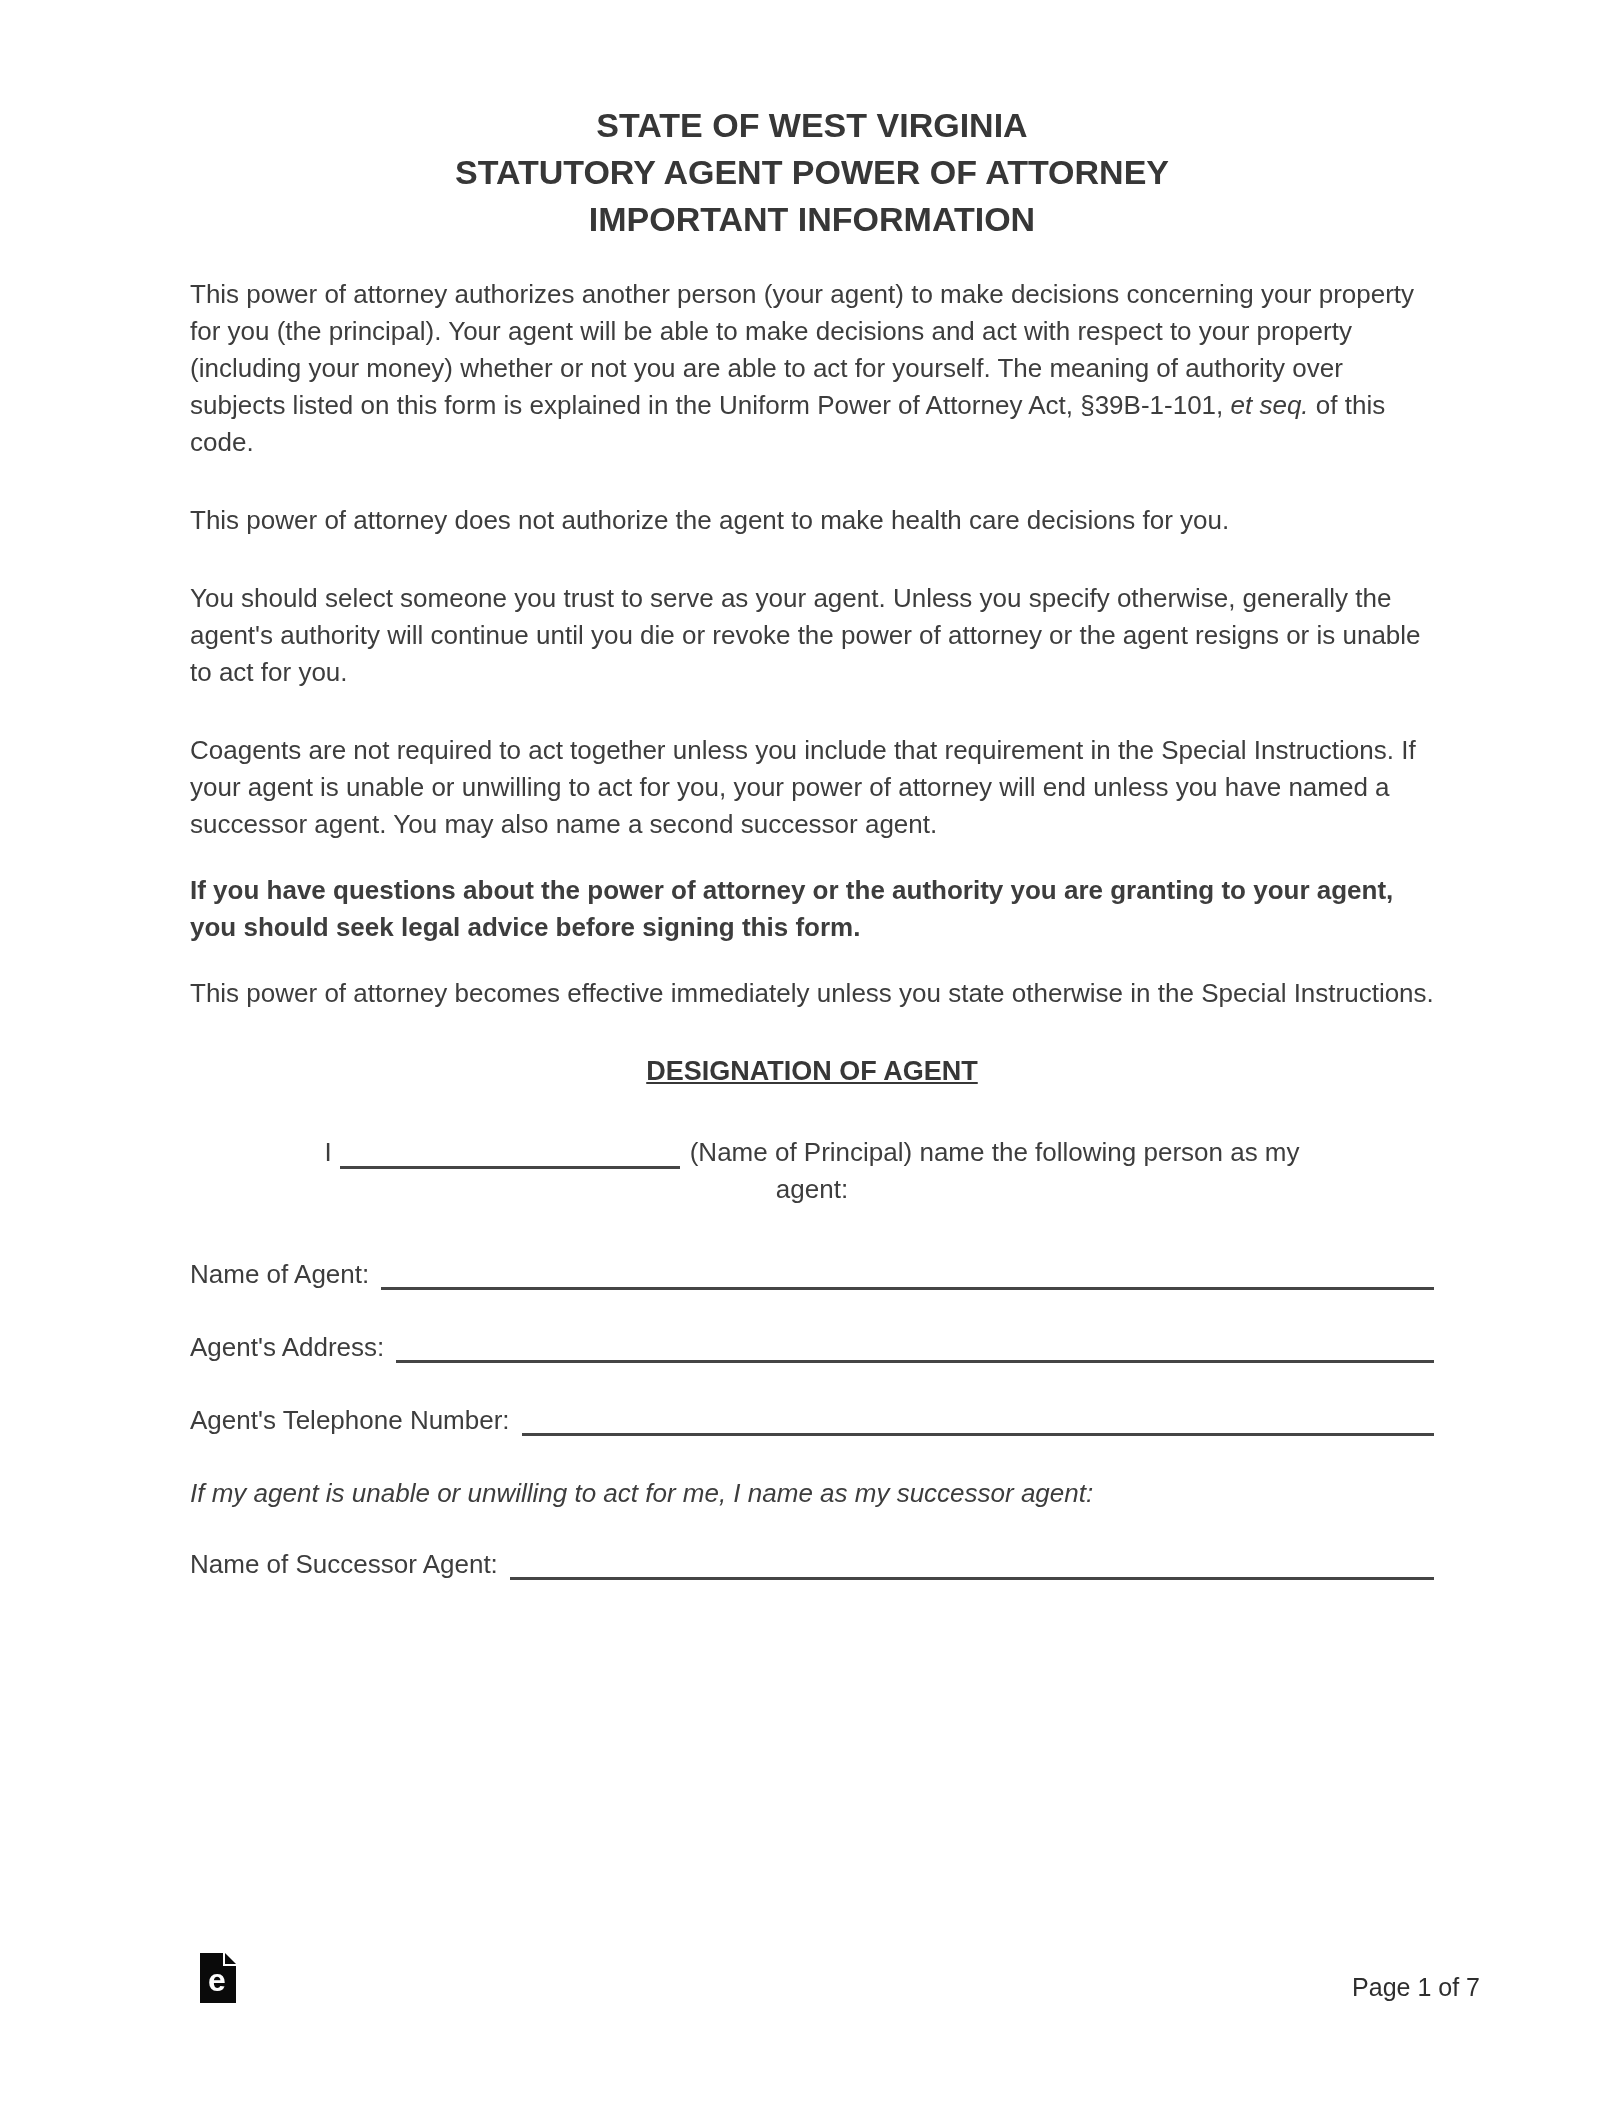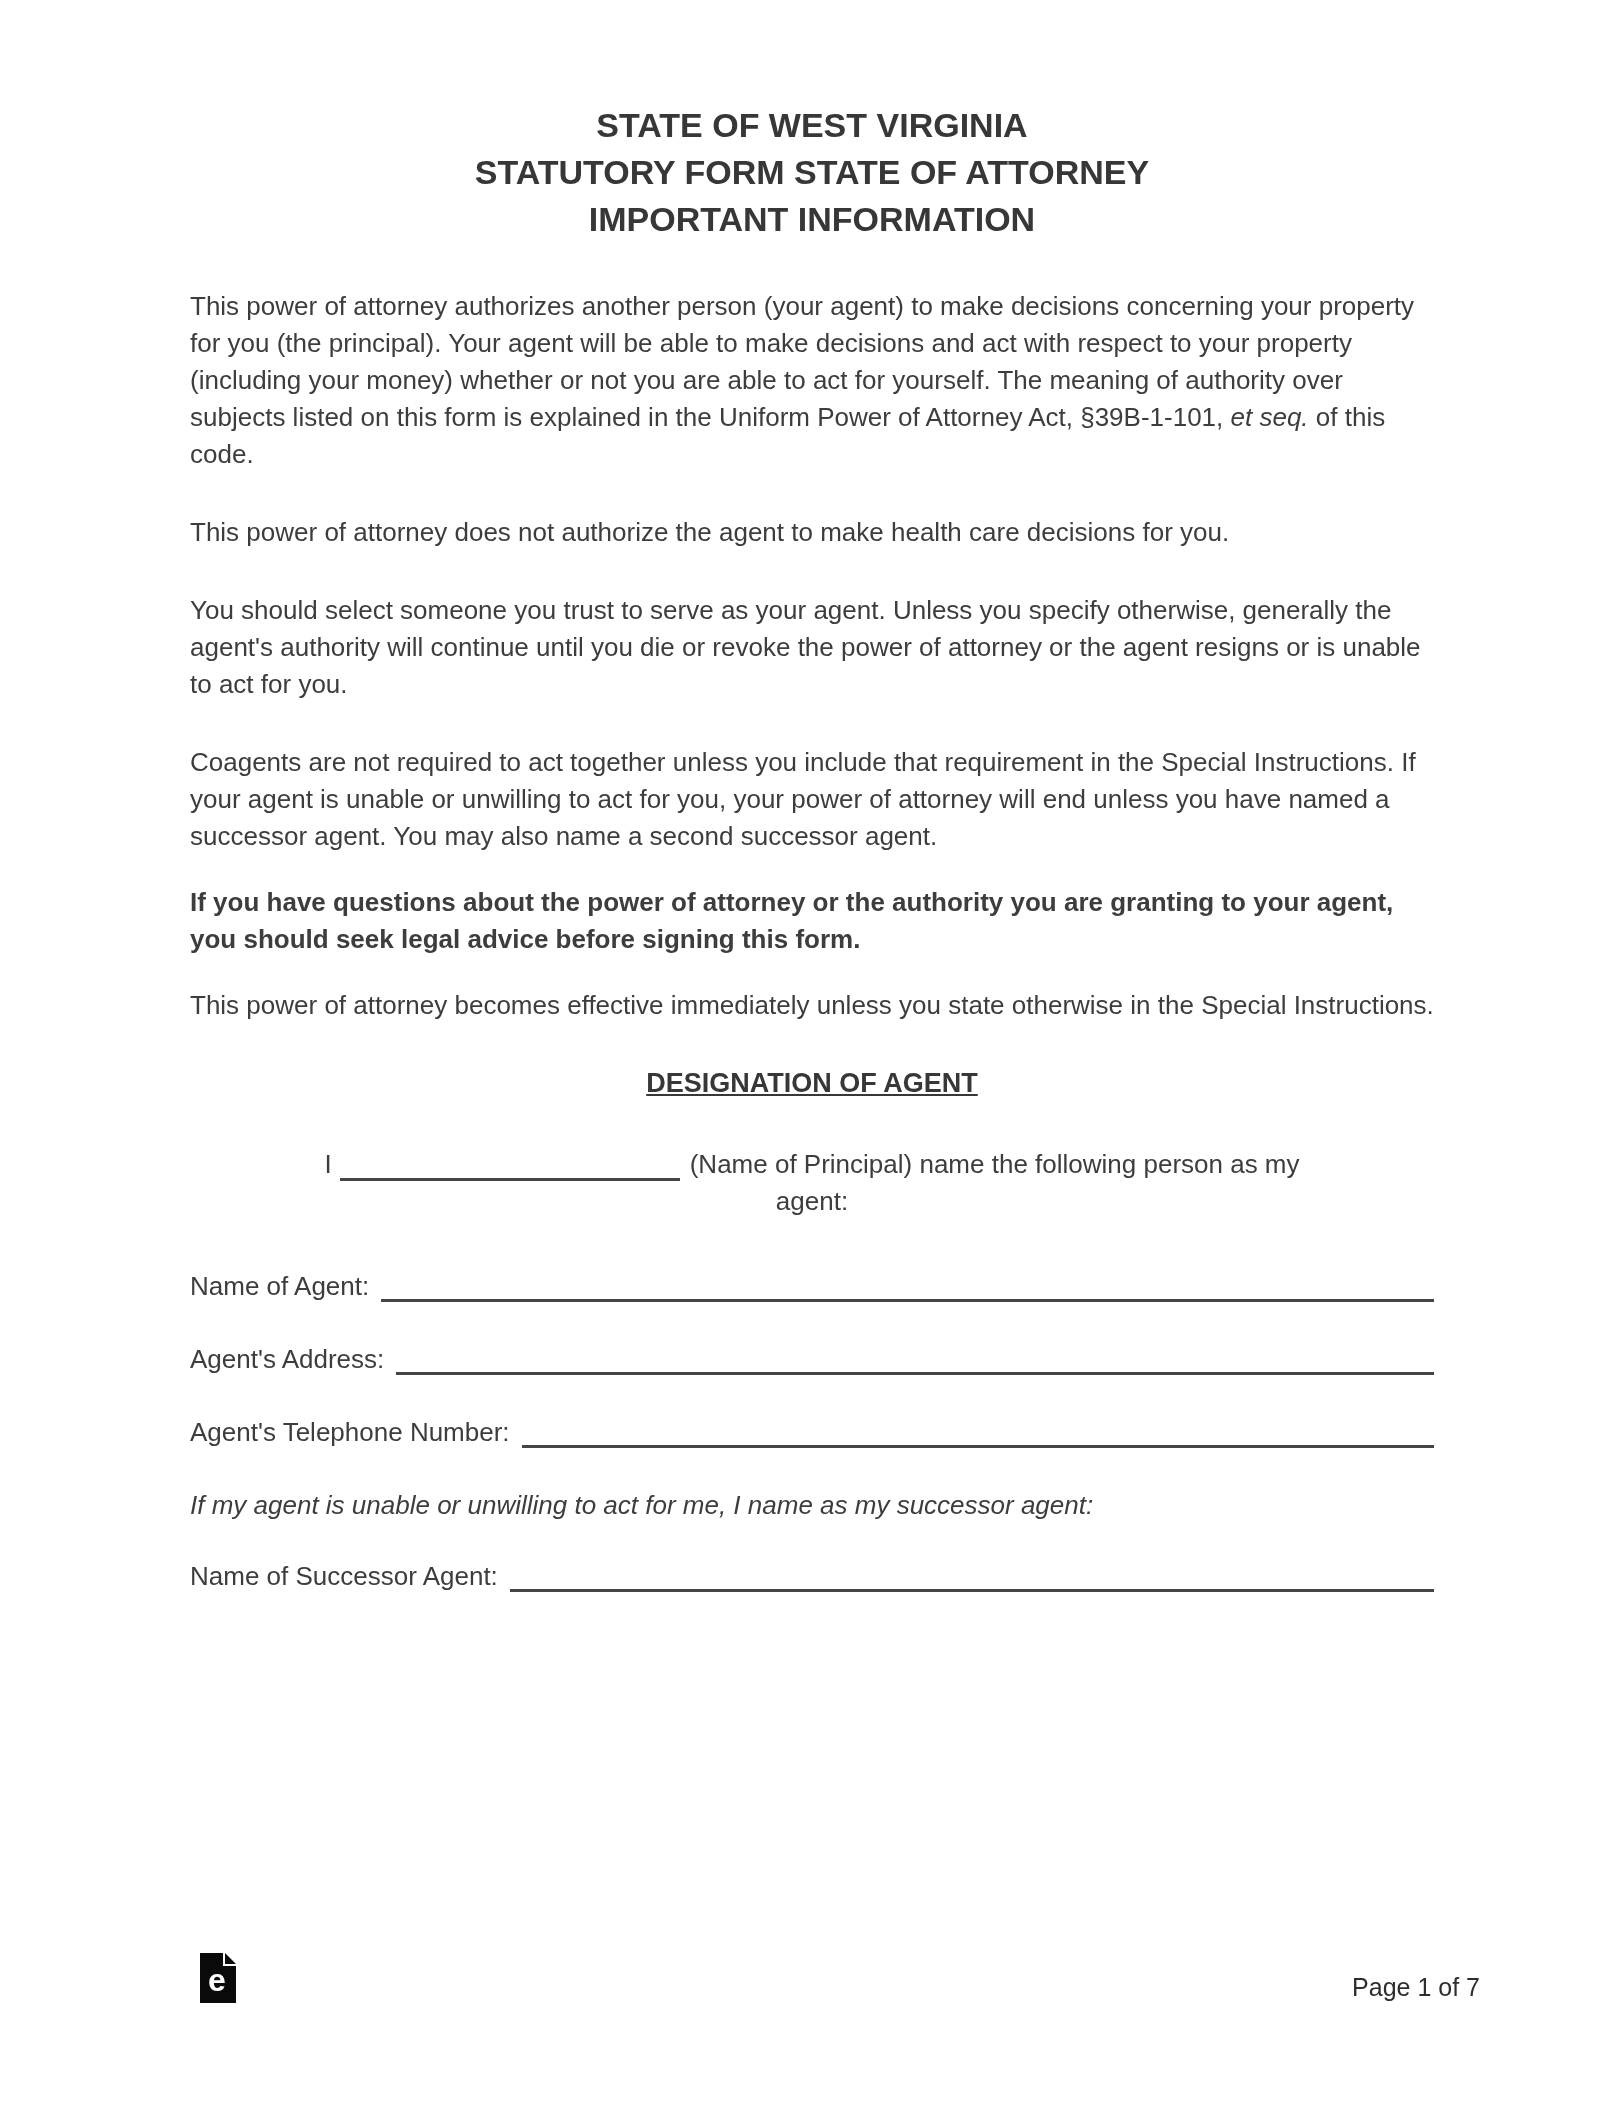--- a/index.html
+++ b/index.html
@@ -18,21 +18,21 @@
     color: #3d3d3d;
     font-size: 26px;
     line-height: 37px;
   }
   .doc-title {
     text-align: center;
     font-weight: bold;
     font-size: 34px;
     line-height: 47px;
     color: #373737;
-    margin: 0 0 45px 0;
+    margin: 0 0 33px 0;
   }
   p.para {
     margin: 8px 0 41px 0;
   }
   p.para.mb-sm {
     margin-bottom: 29px;
   }
   .bold-para {
     font-weight: bold;
   }
@@ -99,21 +99,21 @@
     font-style: italic;
   }
 </style>
 </head>
 <body>
 
 <div class="page">
 
   <div class="doc-title">
     <div>STATE OF WEST VIRGINIA</div>
-    <div>STATUTORY FORM STATE OF ATTORNEY</div>
+    <div>STATUTORY AGENT POWER OF ATTORNEY</div>
     <div>IMPORTANT INFORMATION</div>
   </div>
 
   <p class="para"><span>This power of attorney authorizes another person (your agent) to make decisions concerning your property for you (the principal). Your agent will be able to make decisions and act with respect to your property (including your money) whether or not you are able to act for yourself. The meaning of authority over subjects listed on this form is explained in the Uniform Power of Attorney Act, §39B-1-101, </span><i class="legal-cite">et seq.</i><span> of this code.</span></p>
 
   <p class="para">This power of attorney does not authorize the agent to make health care decisions for you.</p>
 
   <p class="para">You should select someone you trust to serve as your agent. Unless you specify otherwise, generally the agent's authority will continue until you die or revoke the power of attorney or the agent resigns or is unable to act for you.</p>
 
 

